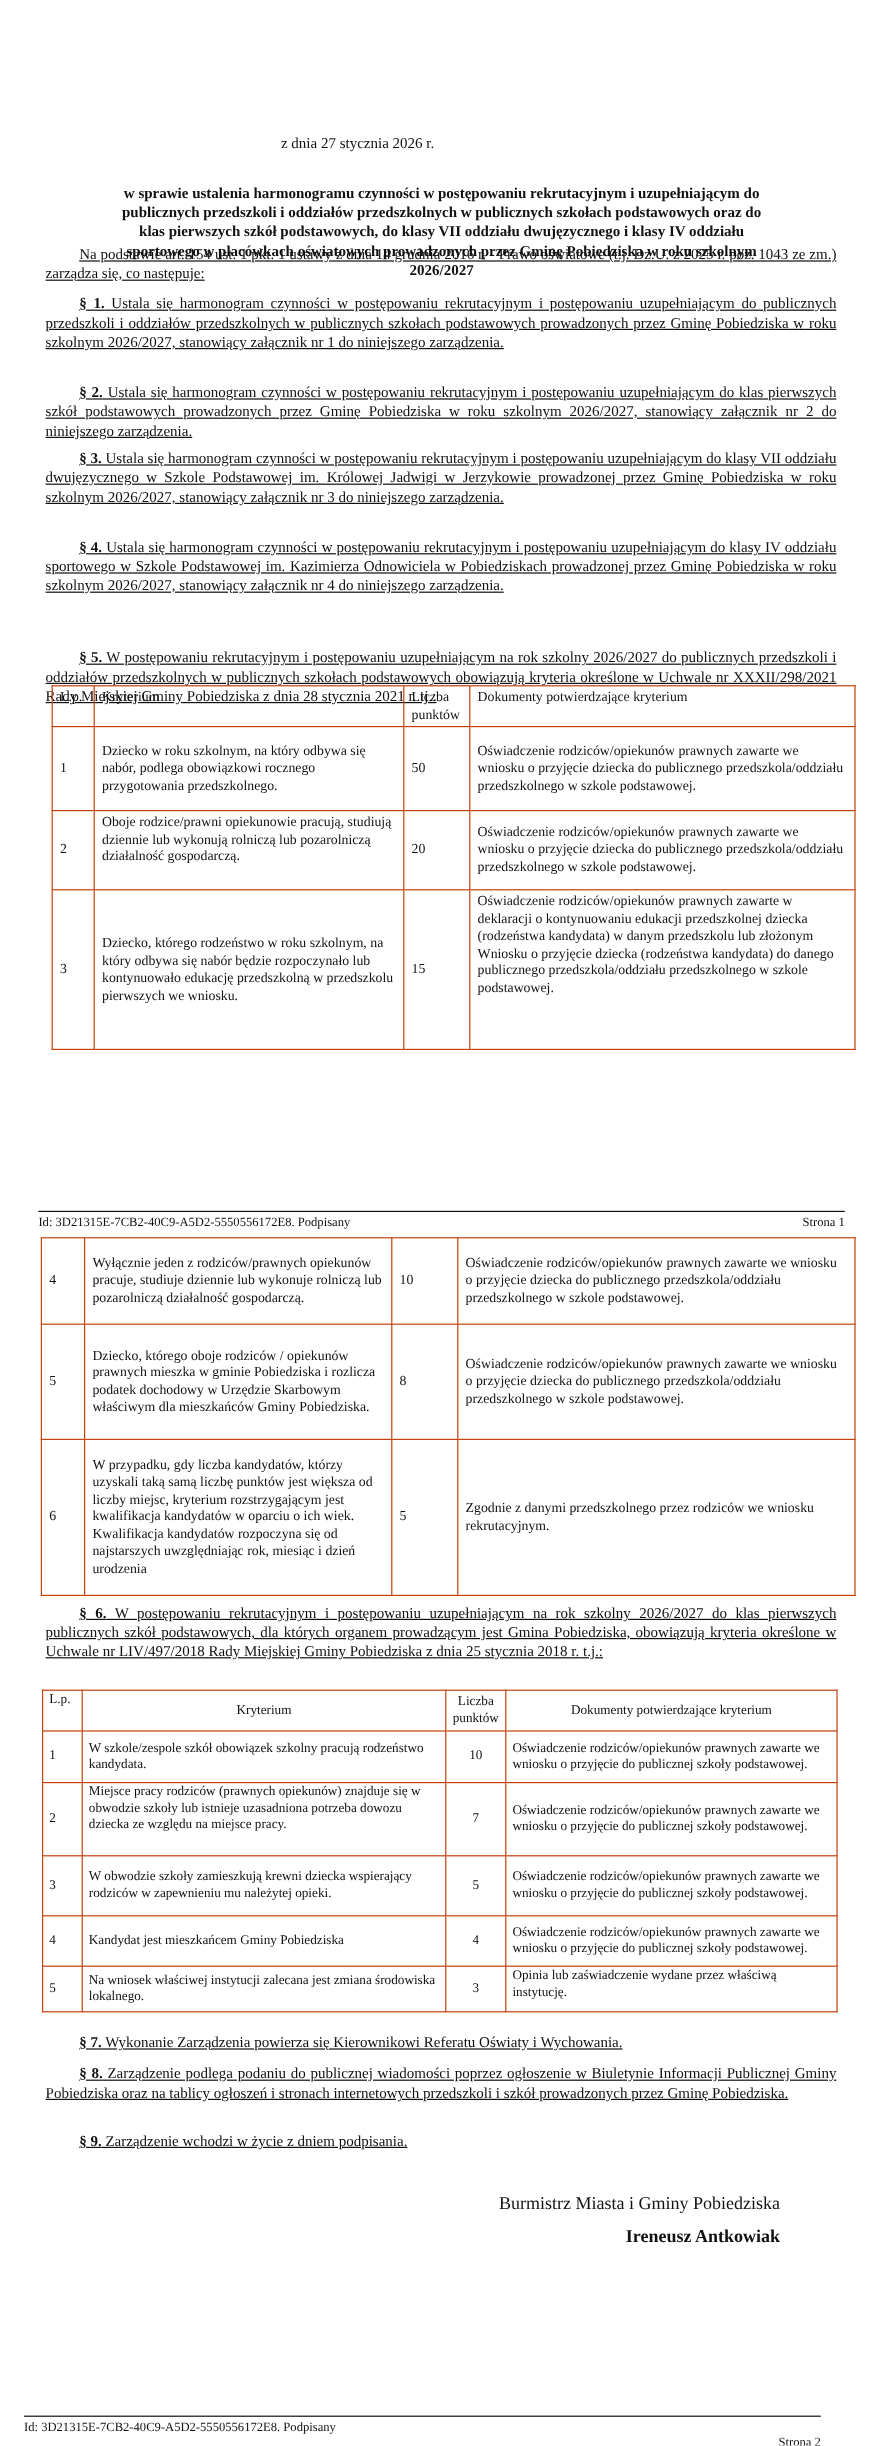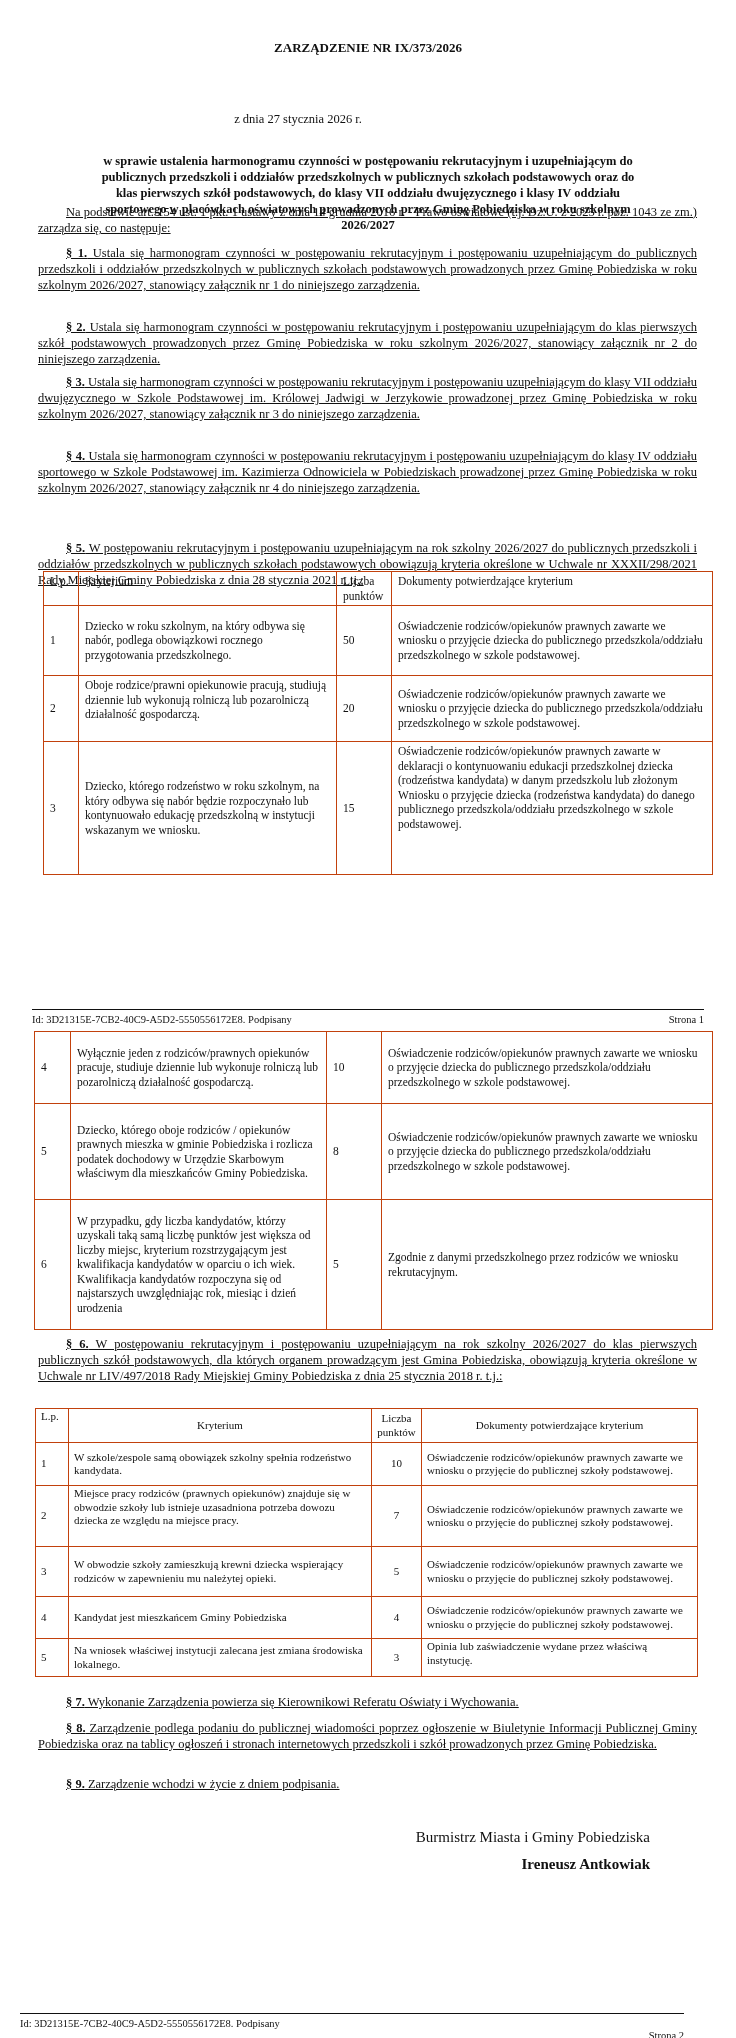--- a/index.html
+++ b/index.html
@@ -18,21 +18,20 @@
   .t3 th { vertical-align:middle; text-align:center; }
   .t3 td.pts { text-align:center; }
   .footer-line { height:0; border-top:1px solid #111; }
   .footer { font-size:10.5px; }
   .sig { font-size:15px;text-align:right; }
 </style>
 </head>
 <body>
 
 <div class="abs title center" style="top:40px;">
-  <div>ZARZĄDZENIE NR IX/373/2026</div>
 </div>
 <div class="abs date center" style="top:112px;">z dnia 27 stycznia 2026 r.</div>
 <div class="abs subject" style="top:153px;">w sprawie ustalenia harmonogramu czynności w postępowaniu rekrutacyjnym i uzupełniającym do publicznych przedszkoli i oddziałów przedszkolnych w publicznych szkołach podstawowych oraz do klas pierwszych szkół podstawowych, do klasy VII oddziału dwujęzycznego i klasy IV oddziału sportowego w placówkach oświatowych prowadzonych przez Gminę Pobiedziska w roku szkolnym 2026/2027</div>
 
 <div class="abs para" style="top:204px;">Na podstawie art. 154 ust. 1 pkt. 1 ustawy z dnia 14 grudnia 2016 r. - Prawo oświatowe (t.j. Dz.U. z 2025 r. poz. 1043 ze zm.) zarządza się, co następuje:</div>
 
 <div class="abs para" style="top:245px;"><b>§ 1.</b><span> Ustala się harmonogram czynności w postępowaniu rekrutacyjnym i postępowaniu uzupełniającym do publicznych przedszkoli i oddziałów przedszkolnych w publicznych szkołach podstawowych prowadzonych przez Gminę Pobiedziska w roku szkolnym 2026/2027, stanowiący załącznik nr 1 do niniejszego zarządzenia.</span></div>
 <div class="abs para" style="top:319px;"><b>§ 2.</b><span> Ustala się harmonogram czynności w postępowaniu rekrutacyjnym i postępowaniu uzupełniającym do klas pierwszych szkół podstawowych prowadzonych przez Gminę Pobiedziska w roku szkolnym 2026/2027, stanowiący załącznik nr 2 do niniejszego zarządzenia.</span></div>
 <div class="abs para" style="top:374px;"><b>§ 3.</b><span> Ustala się harmonogram czynności w postępowaniu rekrutacyjnym i postępowaniu uzupełniającym do klasy VII oddziału dwujęzycznego w Szkole Podstawowej im. Królowej Jadwigi w Jerzykowie prowadzonej przez Gminę Pobiedziska w roku szkolnym 2026/2027, stanowiący załącznik nr 3 do niniejszego zarządzenia.</span></div>
 <div class="abs para" style="top:448px;"><b>§ 4.</b><span> Ustala się harmonogram czynności w postępowaniu rekrutacyjnym i postępowaniu uzupełniającym do klasy IV oddziału sportowego w Szkole Podstawowej im. Kazimierza Odnowiciela w Pobiedziskach prowadzonej przez Gminę Pobiedziska w roku szkolnym 2026/2027, stanowiący załącznik nr 4 do niniejszego zarządzenia.</span></div>
@@ -59,21 +58,21 @@
     <td>Oświadczenie rodziców/opiekunów prawnych zawarte we wniosku o przyjęcie dziecka do publicznego przedszkola/oddziału przedszkolnego w szkole podstawowej.</td>
   </tr>
   <tr style="height:66px;">
     <td>2</td>
     <td style="vertical-align:top;">Oboje rodzice/prawni opiekunowie pracują, studiują dziennie lub wykonują rolniczą lub pozarolniczą działalność gospodarczą.</td>
     <td>20</td>
     <td>Oświadczenie rodziców/opiekunów prawnych zawarte we wniosku o przyjęcie dziecka do publicznego przedszkola/oddziału przedszkolnego w szkole podstawowej.</td>
   </tr>
   <tr style="height:133px;">
     <td>3</td>
-    <td>Dziecko, którego rodzeństwo w roku szkolnym, na który odbywa się nabór będzie rozpoczynało lub kontynuowało edukację przedszkolną w instytucji wskazanym we wniosku.</td>
+    <td>Dziecko, którego rodzeństwo w roku szkolnym, na który odbywa się nabór będzie rozpoczynało lub kontynuowało edukację przedszkolną w przedszkolu pierwszych we wniosku.</td>
     <td>15</td>
     <td style="vertical-align:top;">Oświadczenie rodziców/opiekunów prawnych zawarte w deklaracji o kontynuowaniu edukacji przedszkolnej dziecka (rodzeństwa kandydata) w danym przedszkolu lub złożonym Wniosku o przyjęcie dziecka (rodzeństwa kandydata) do danego publicznego przedszkola/oddziału przedszkolnego w szkole podstawowej.</td>
   </tr>
 </tbody>
   </table>
 
 <div class="abs footer-line" style="top:1009px; left:32px; width:672px;"></div>
 <div class="abs footer" style="top:1014px; left:32px;">Id: 3D21315E-7CB2-40C9-A5D2-5550556172E8. Podpisany</div>
 <div class="abs footer" style="top:1014px; right:32px; text-align:right;">Strona 1</div>
 
@@ -117,21 +116,21 @@
     </colgroup>
   <tbody>
       <tr style="height:34px;">
     <th style="text-align:left; vertical-align:top;">L.p.</th>
     <th>Kryterium</th>
     <th>Liczba punktów</th>
     <th>Dokumenty potwierdzające kryterium</th>
   </tr>
   <tr style="height:43px;">
     <td>1</td>
-    <td>W szkole/zespole samą obowiązek szkolny spełnia rodzeństwo kandydata.</td>
+    <td>W szkole/zespole szkół obowiązek szkolny pracują rodzeństwo kandydata.</td>
     <td class="pts">10</td>
     <td>Oświadczenie rodziców/opiekunów prawnych zawarte we wniosku o przyjęcie do publicznej szkoły podstawowej.</td>
   </tr>
   <tr style="height:61px;">
     <td>2</td>
     <td style="vertical-align:top;">Miejsce pracy rodziców (prawnych opiekunów) znajduje się w obwodzie szkoły lub istnieje uzasadniona potrzeba dowozu dziecka  ze względu na miejsce pracy.</td>
     <td class="pts">7</td>
     <td>Oświadczenie rodziców/opiekunów prawnych zawarte we wniosku o przyjęcie do publicznej szkoły podstawowej.</td>
   </tr>
   <tr style="height:50px;">

